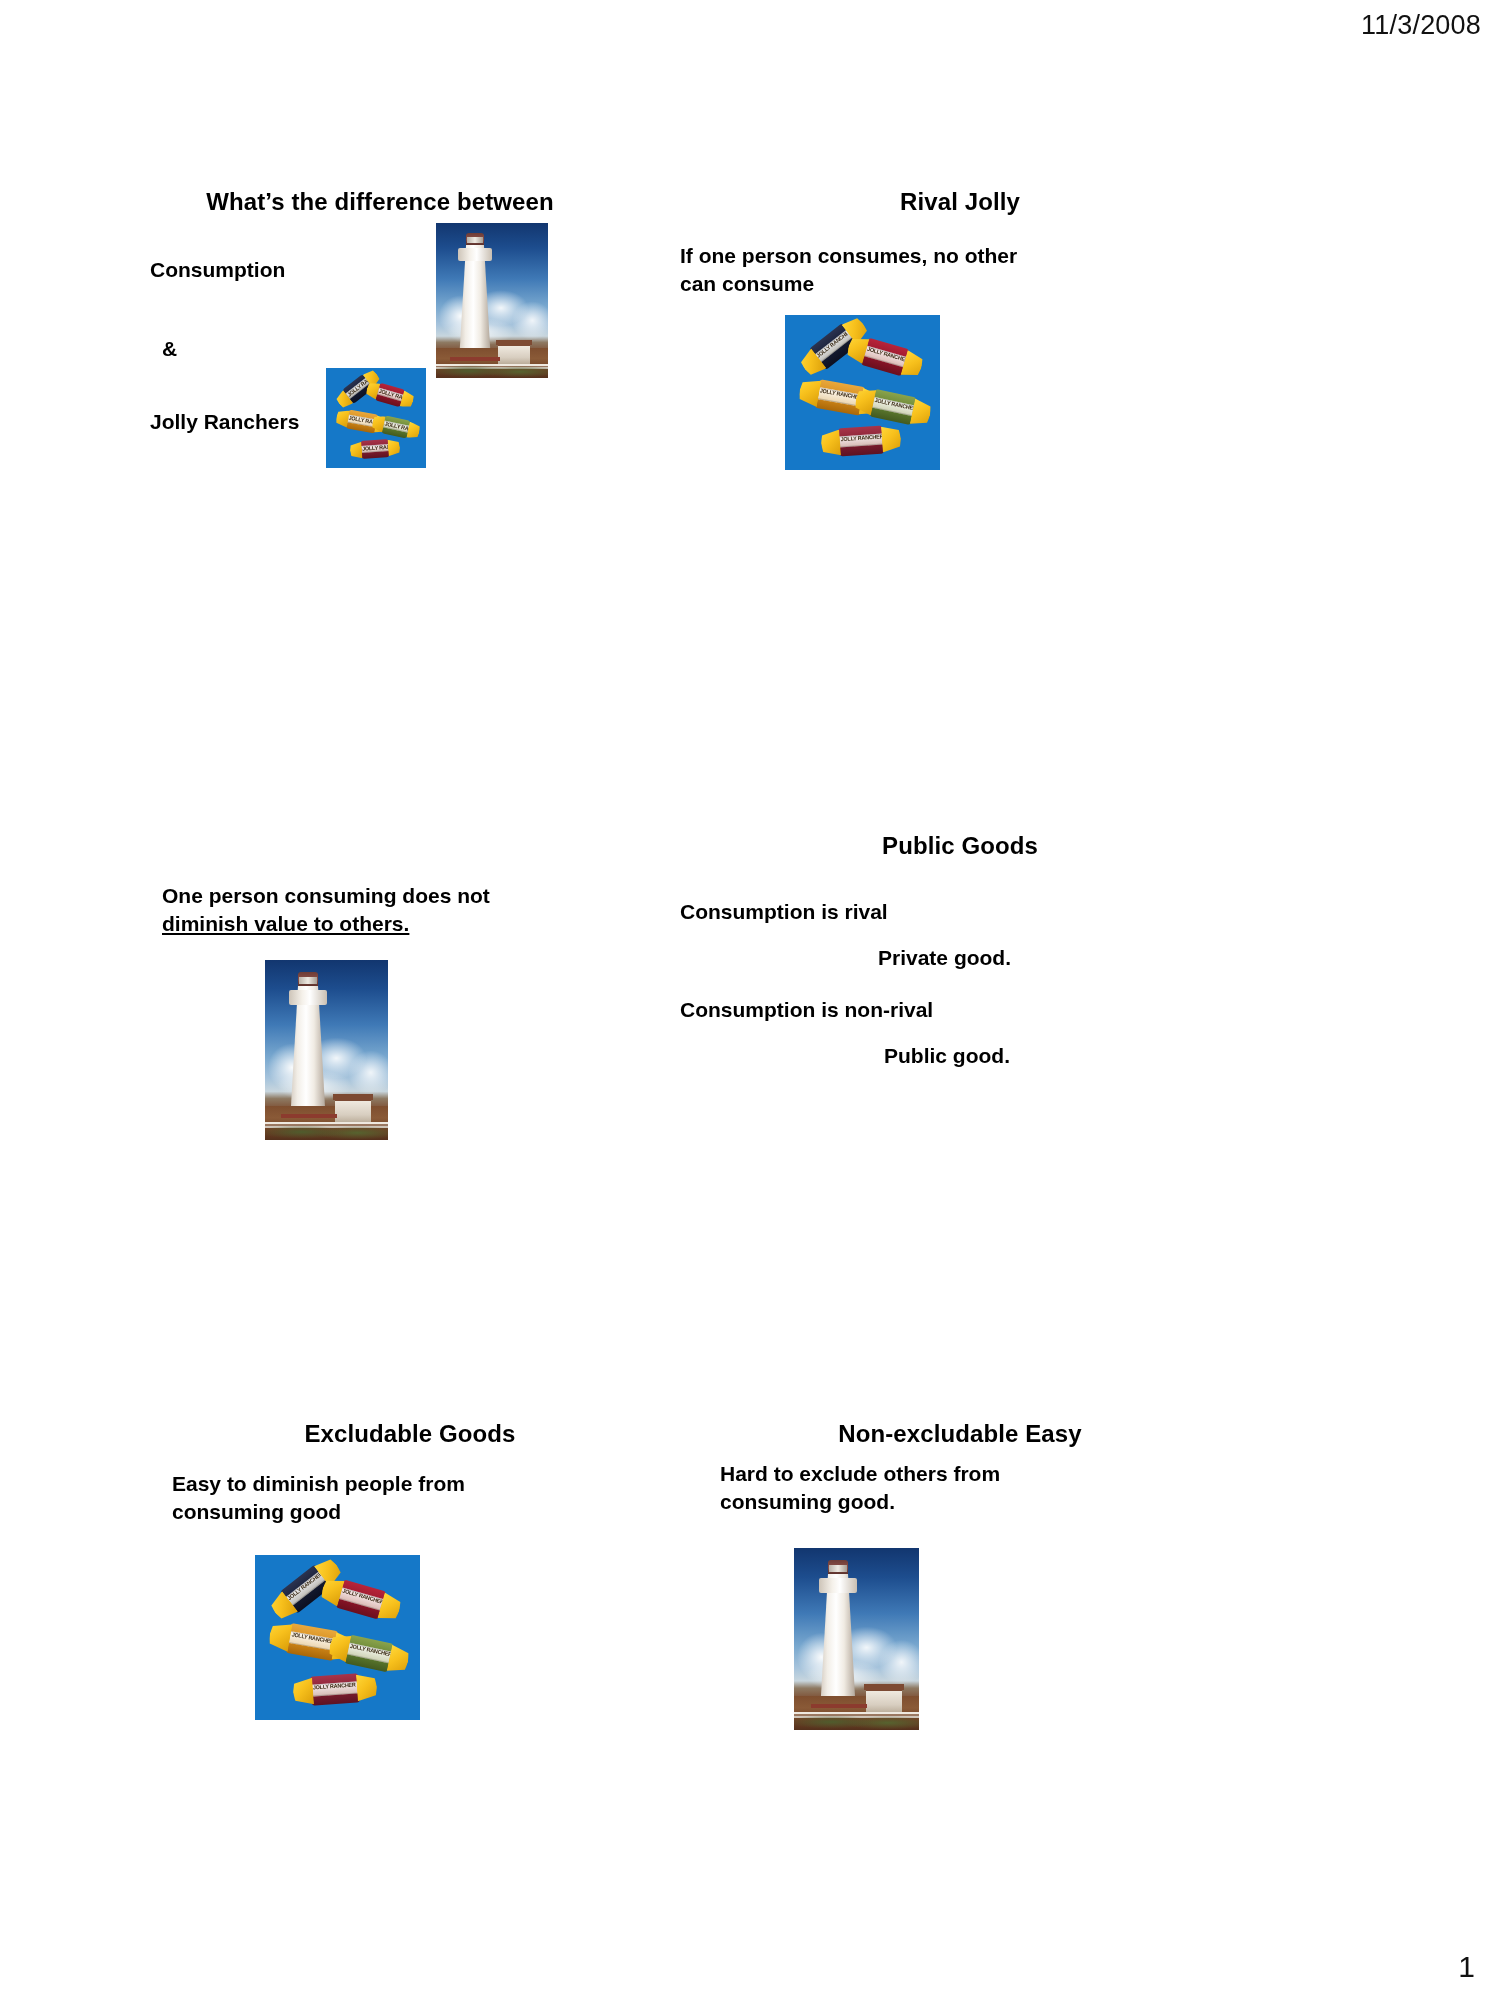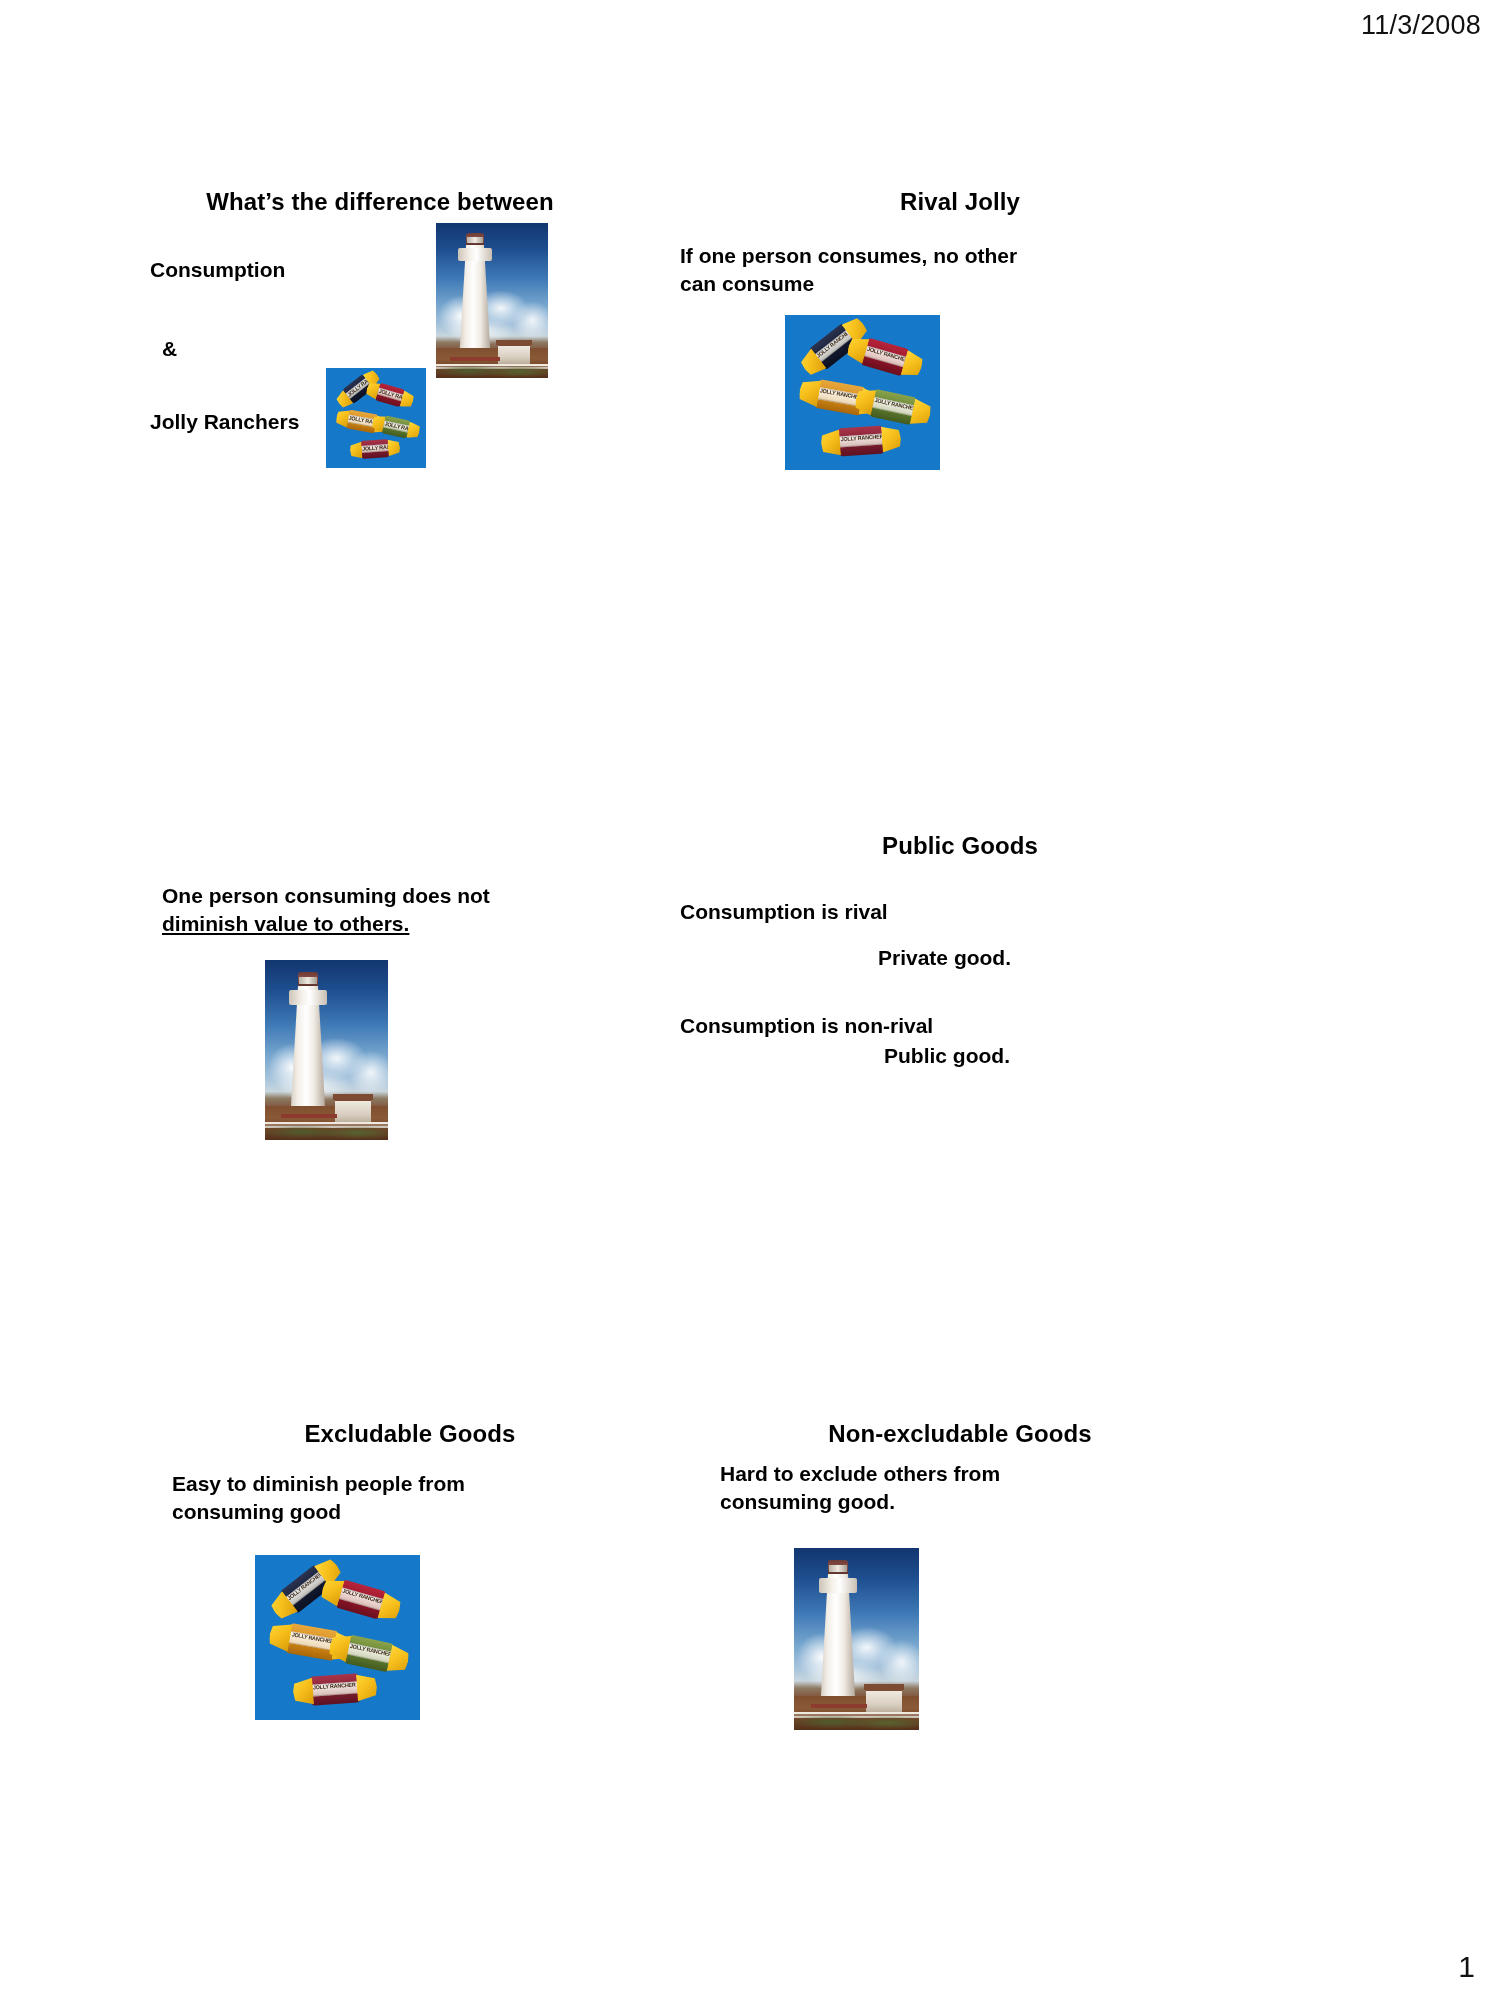--- a/index.html
+++ b/index.html
@@ -327,21 +327,21 @@
       <div class="base-band" style="left:16px; top:154px; width:56px; height:4px;"></div>
       <div class="scrub" style="left:0; bottom:0; width:123px; height:16px;"></div>
     </div>
   </div>
 
   <div class="slide" style="left:680px; top:760px; width:560px; height:460px;">
     <div class="slide-title" style="top:72px; left:0px;">Public Goods</div>
 
     <div class="body-line" style="left:0px; top:138px;">Consumption is rival</div>
     <div class="body-line" style="left:198px; top:184px;">Private good.</div>
-    <div class="body-line" style="left:0px; top:252px;">Consumption is non-rival</div>
+    <div class="body-line" style="left:0px; top:236px;">Consumption is non-rival</div>
     <div class="body-line" style="left:204px; top:282px;">Public good.</div>
   </div>
 
   <div class="slide" style="left:140px; top:1340px; width:560px; height:460px;">
     <div class="slide-title" style="top:80px; left:-10px;">Excludable Goods</div>
 
     <div class="body-line" style="left:32px; top:130px;">Easy to diminish people from</div>
     <div class="body-line" style="left:32px; top:158px;">consuming good</div>
 
     <div class="photo candy" style="left:115px; top:215px; width:165px; height:165px;">
@@ -382,21 +382,21 @@
         <div class="lbl">
             <span>JOLLY RANCHER</span>
           </div>
         <div class="tail-l"></div>
           <div class="tail-r"></div>
       </div>
     </div>
   </div>
 
   <div class="slide" style="left:680px; top:1340px; width:560px; height:460px;">
-    <div class="slide-title" style="top:80px; left:0px;">Non-excludable Goods</div>
+    <div class="slide-title" style="top:80px; left:0px;">Non-excludable Easy</div>
 
     <div class="body-line" style="left:40px; top:120px;">Hard to exclude others from</div>
     <div class="body-line" style="left:40px; top:148px;">consuming good.</div>
 
     <div class="photo lh" style="left:114px; top:208px; width:125px; height:182px;">
       <div class="cloudband" style="top:38%; height:40%;"></div>
       <div class="tower" style="left:25px; top:24px; width:38px; height:158px;
            clip-path: polygon(24% 0, 76% 0, 100% 100%, 0% 100%);"></div>
       <div class="gallery" style="left:25px; top:30px; width:38px; height:15px; border-radius:2px;"></div>
       <div class="lamp" style="left:34px; top:12px; width:20px; height:14px;"></div>

